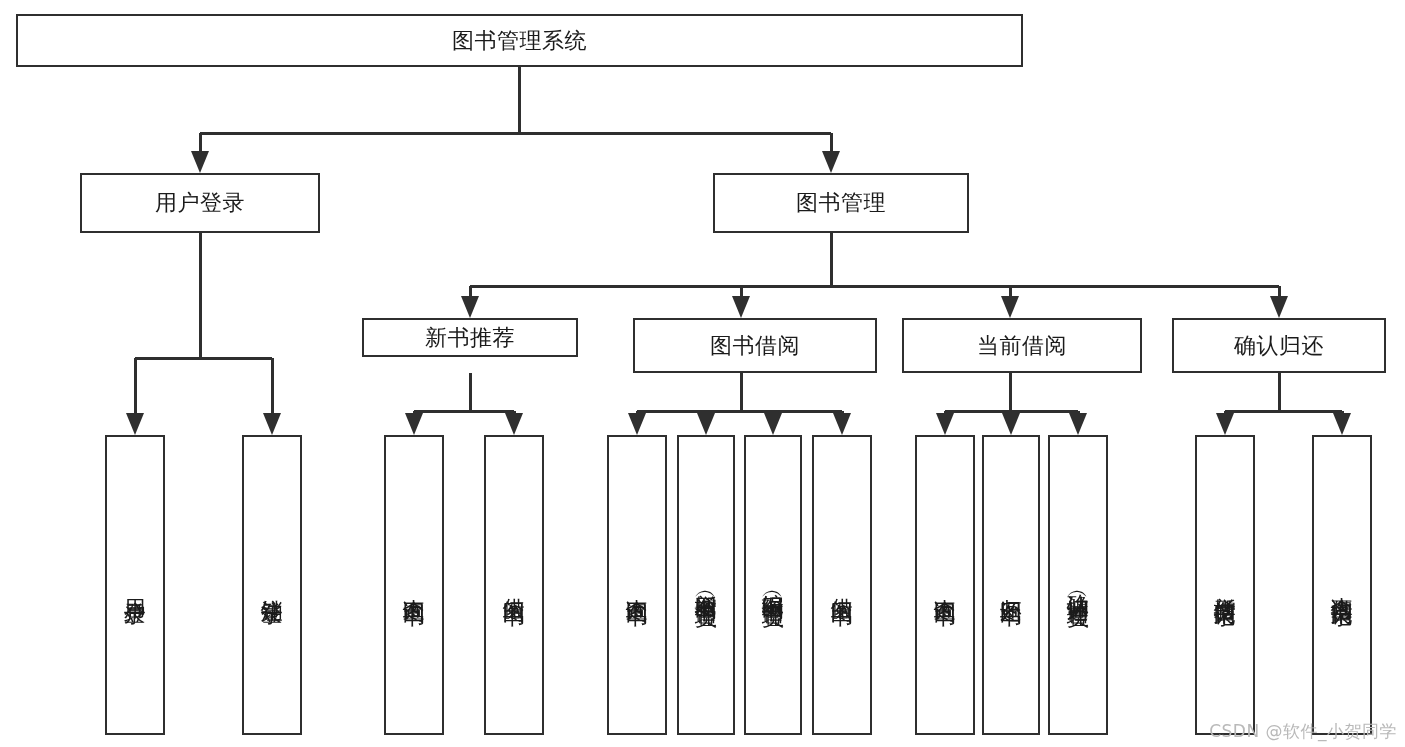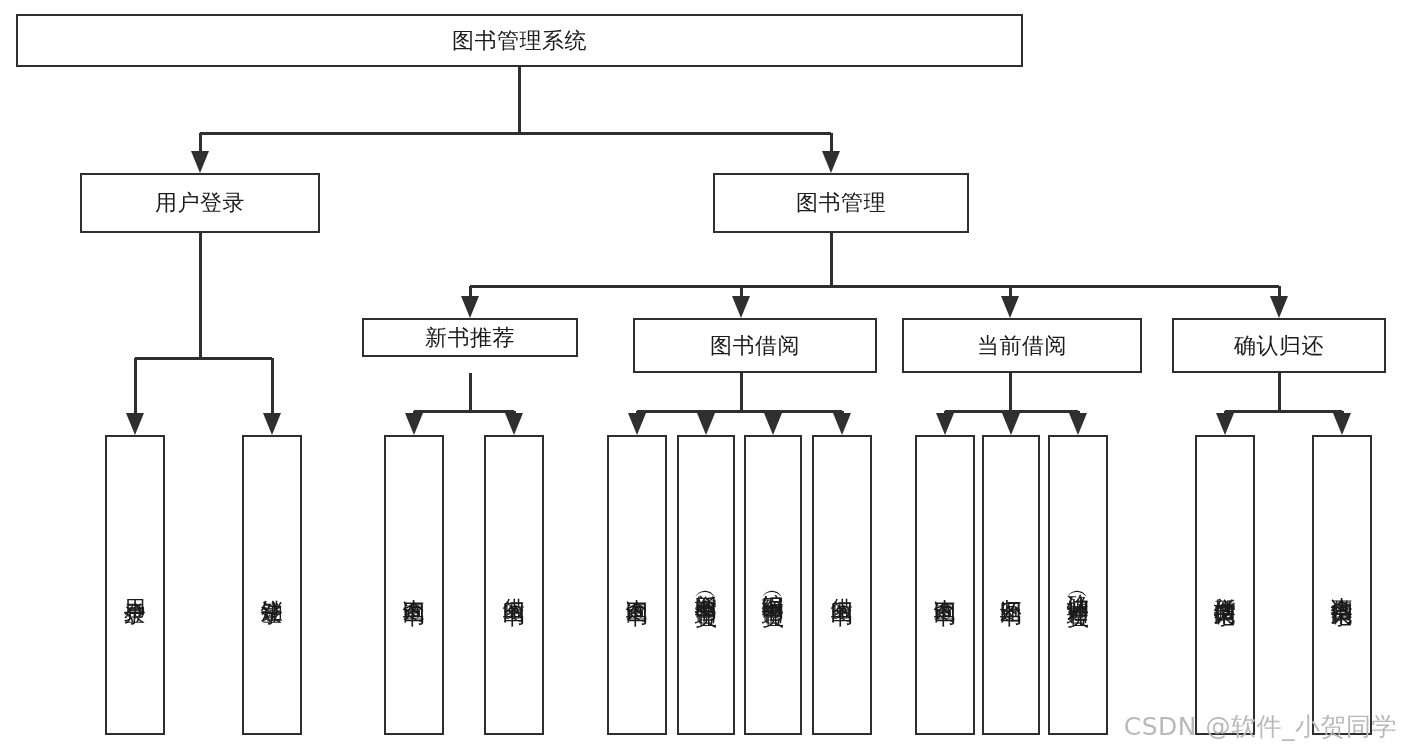--- a/index.html
+++ b/index.html
@@ -55,21 +55,21 @@
     text-orientation: upright;
     white-space: nowrap;
   }
   .node.horiz .label {
     white-space: nowrap;
   }
   #watermark {
     position: absolute;
     right: 8px;
     bottom: 4px;
-    font-size: 25px;
+    font-size: 17px;
     color: #b9b9b9;
     letter-spacing: 0.5px;
     white-space: nowrap;
     user-select: none;
   }
 </style>
 </head>
 <body>
 
 <div id="canvas">

